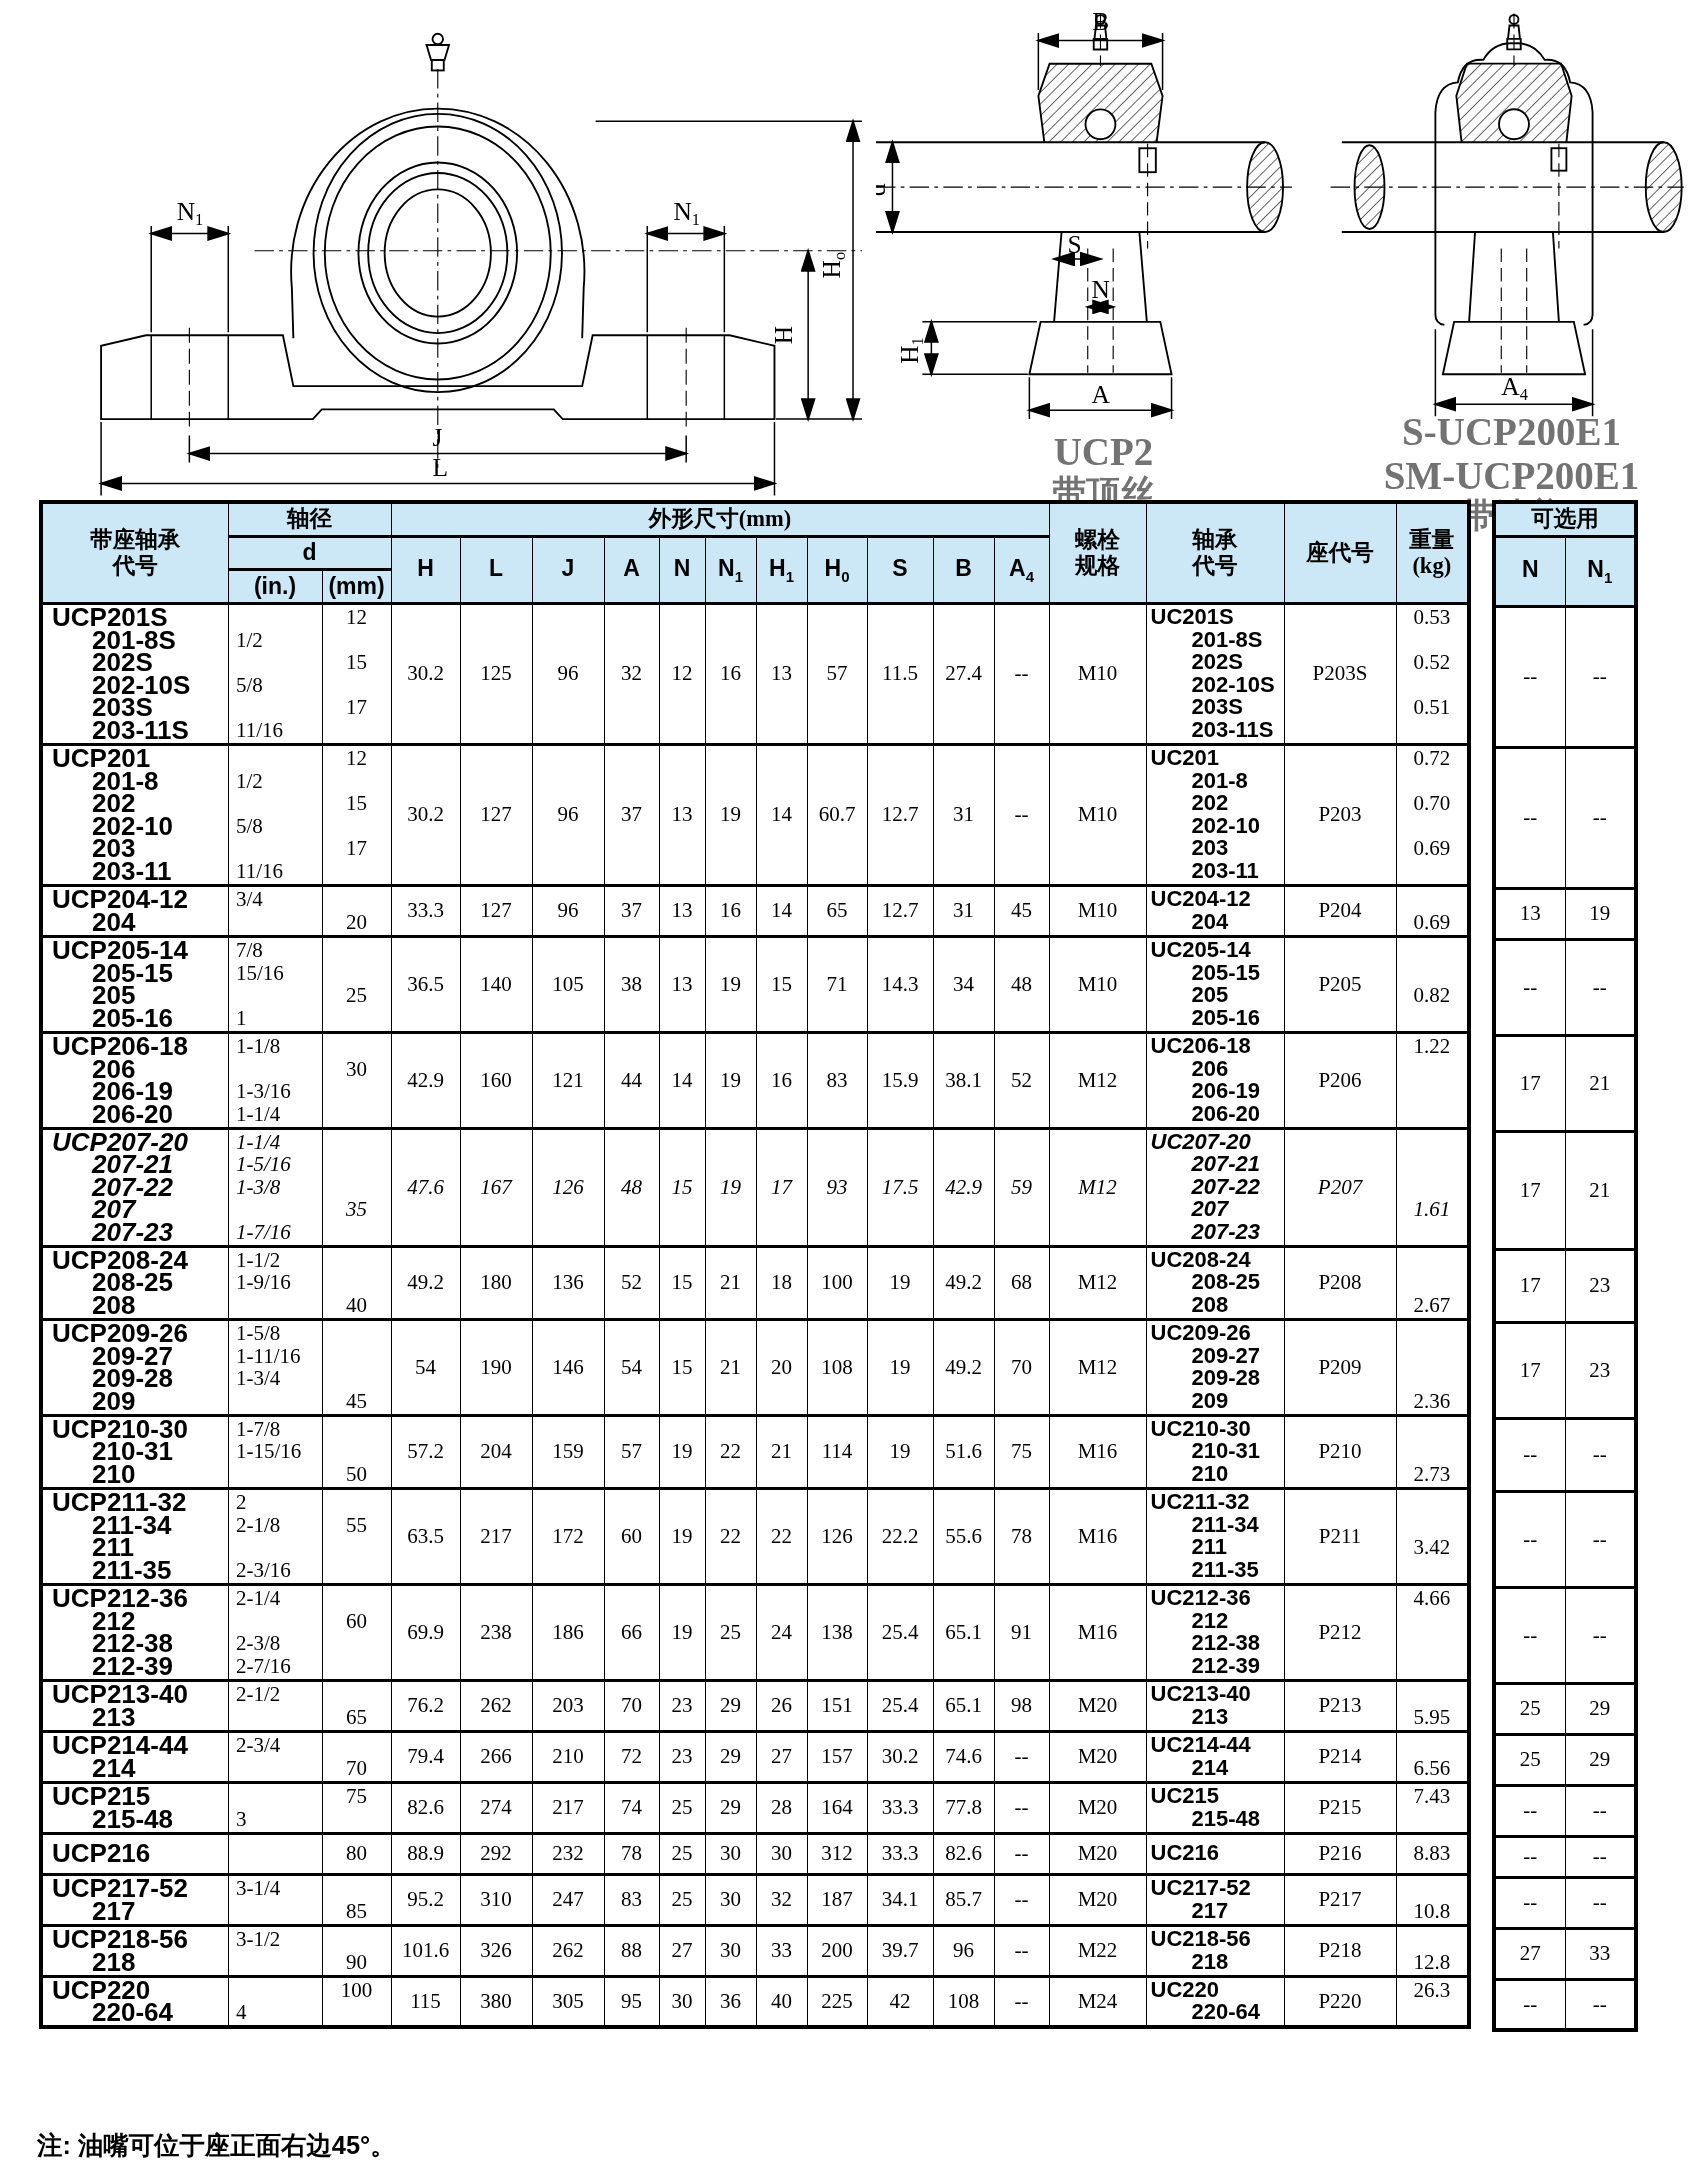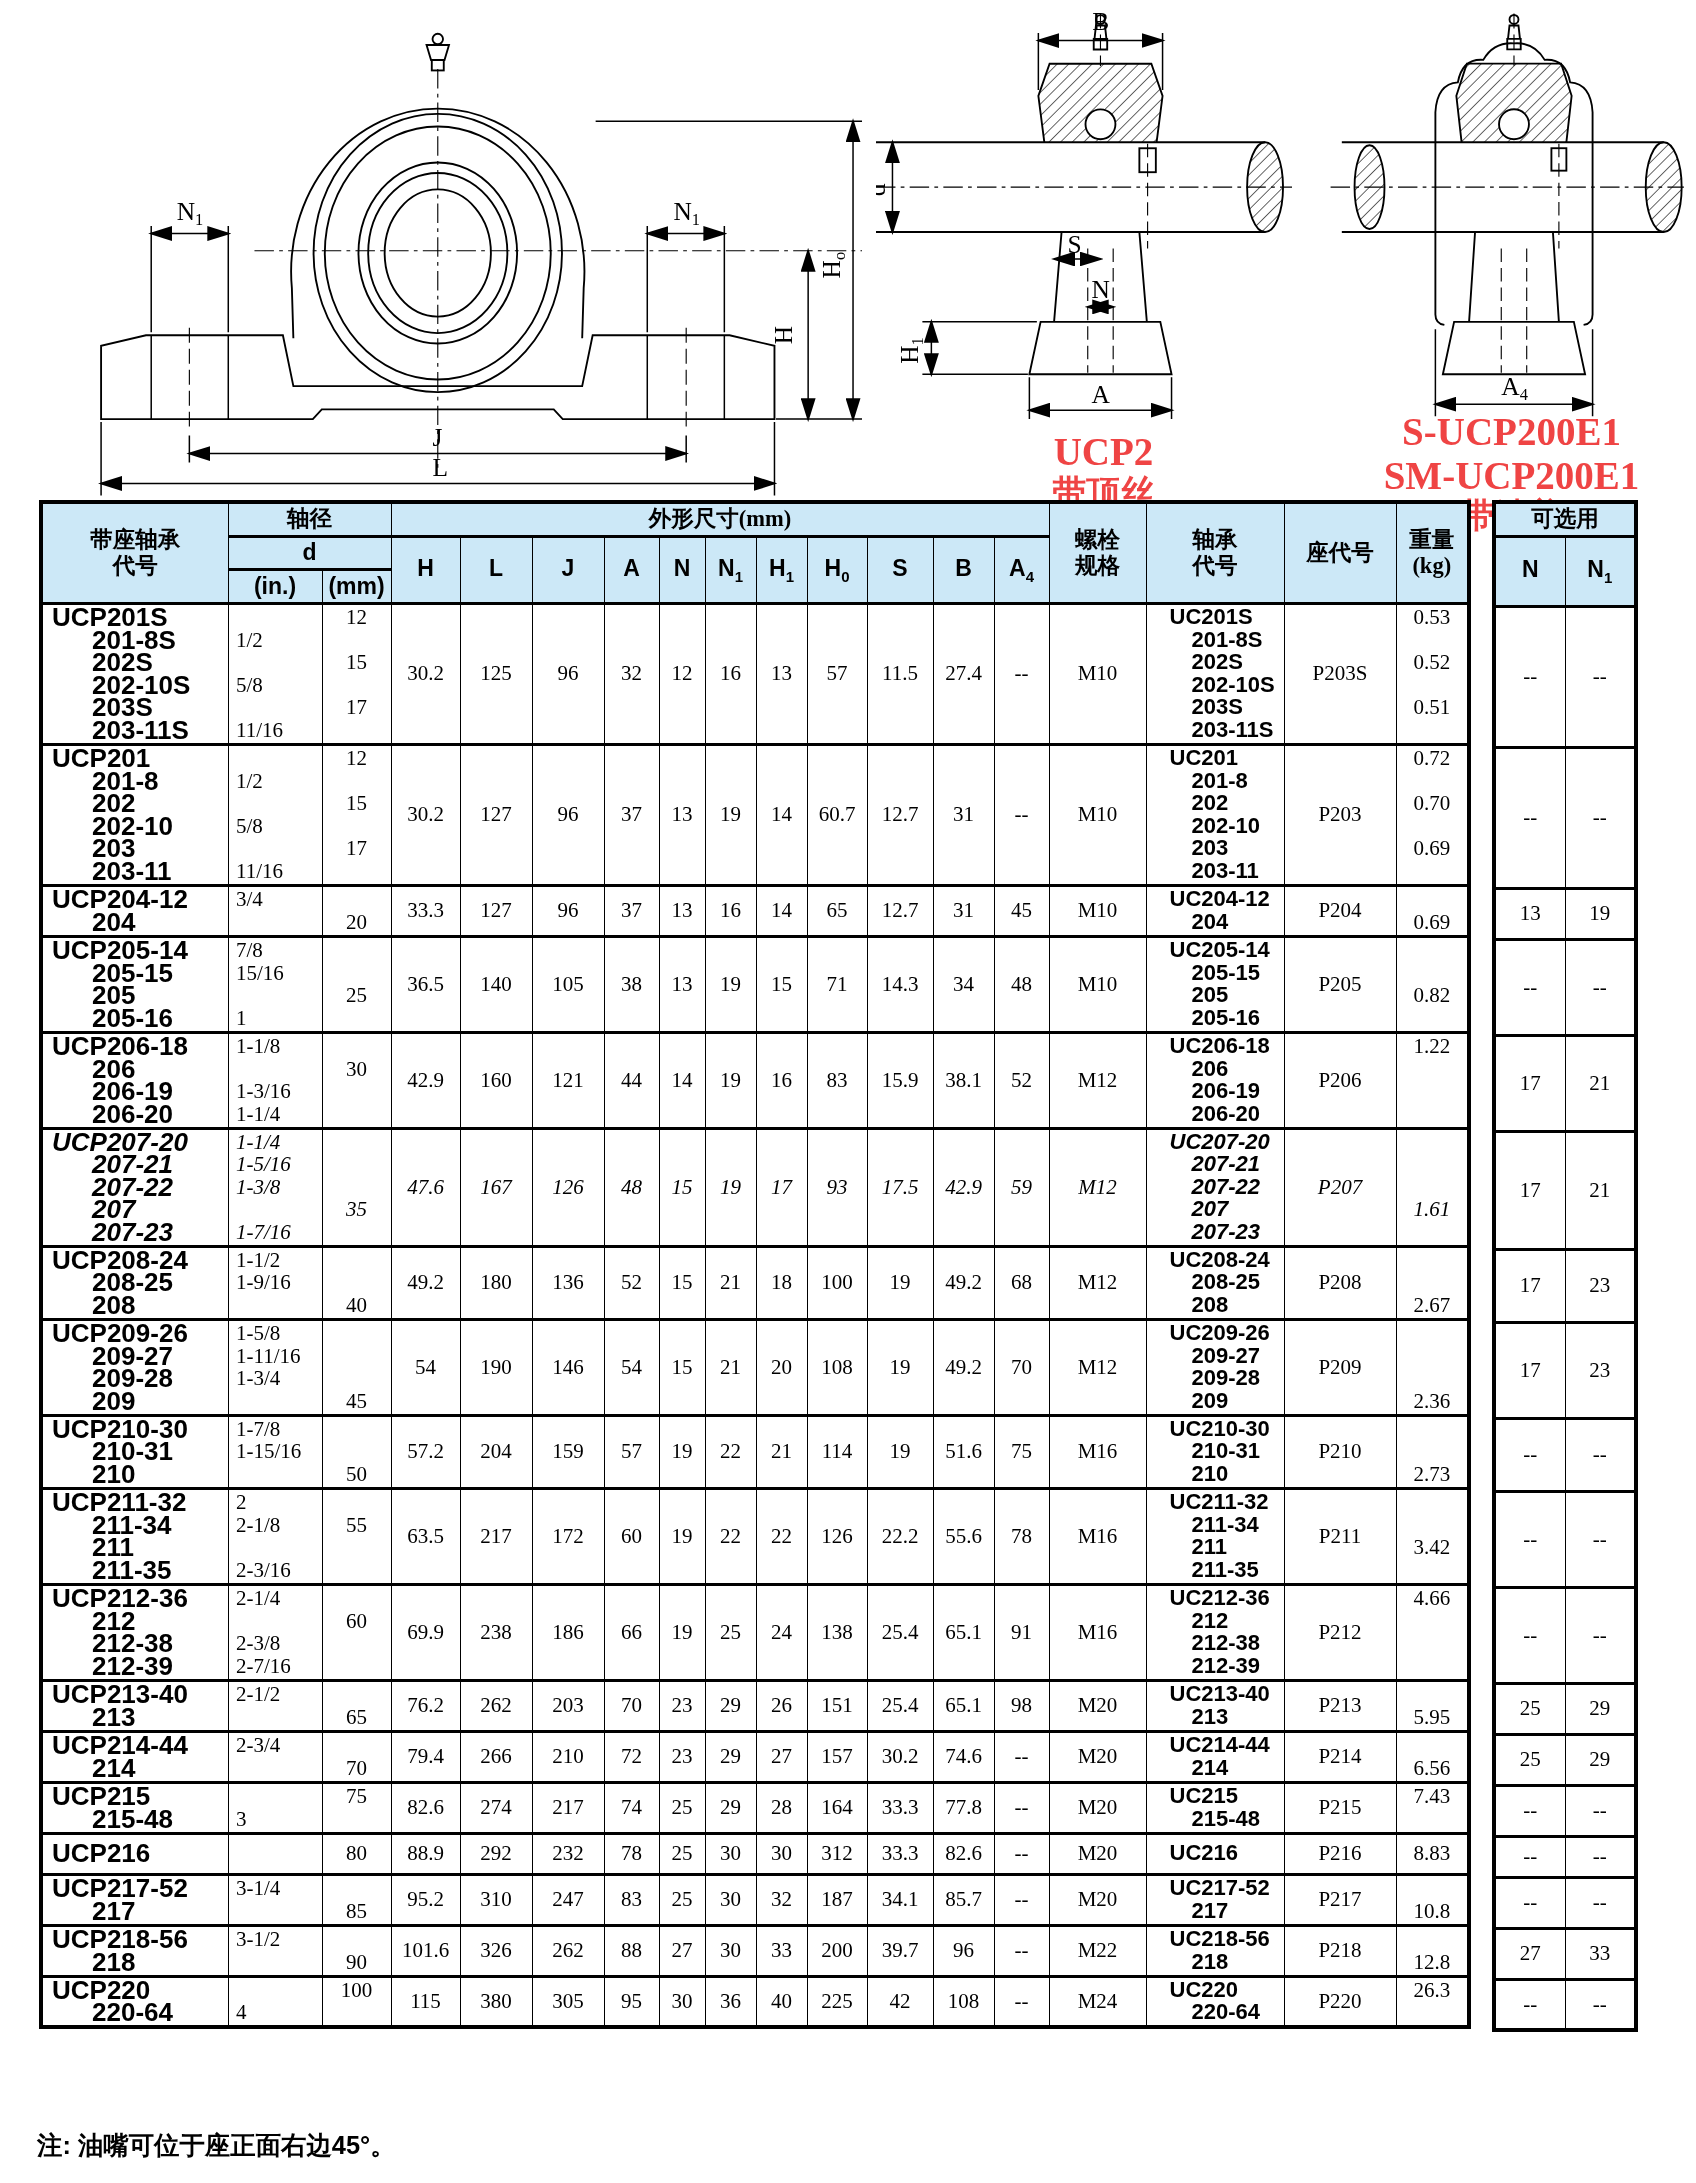--- a/index.html
+++ b/index.html
@@ -1,36 +1,36 @@
 <!DOCTYPE html>
 <html style="font-size:12px"><head>
 <meta charset="utf-8">
 <style>
   html,body{margin:0;padding:0;background:#ffffff;}
   body{width:1697px;height:2183px;position:relative;font-family:"Liberation Serif",serif;color:#000;}
   svg text{font-family:"Liberation Serif",serif;fill:#000;}
   .drawing{position:absolute;top:0;}
-  .cap{position:absolute;color:#ef4444;font-weight:bold;text-align:center;line-height:1.12;}
+  .cap{position:absolute;color:#737373;font-weight:bold;text-align:center;line-height:1.12;}
   .cap .lat{font-family:"Liberation Serif",serif;font-size:39px;}
   .cap .cjk{font-size:34px;}
   .tables{position:absolute;left:39px;top:500px;display:flex;align-items:flex-start;}
   table{border-collapse:collapse;table-layout:fixed;}
   .main-table{border:4.5px solid #000;}
   .side-table{border:4.5px solid #000;margin-left:21px;padding-left:33px;}
   th,td{border-left:1.5px solid #000;border-right:1.5px solid #000;border-top:3px solid #000;border-bottom:3px solid #000;padding:0;}
   th{background:#cce8f7;font-weight:bold;}
   .th-cn{font-size:22.5px;white-space:pre-line;line-height:1.15;}
   .th-letter{font-family:"Liberation Sans",sans-serif;font-size:23px;}
   sub{font-size:15px;}
   td{vertical-align:middle;font-size:21px;text-align:center;}
   .codes-cell{text-align:left;font-family:"Liberation Sans",sans-serif;font-weight:bold;font-size:26px;}
   .code-line{line-height:22.5px;padding-left:9px;white-space:nowrap;}
   .code-line.indent{padding-left:49px;}
   .bcodes-cell{text-align:left;font-family:"Liberation Sans",sans-serif;font-weight:bold;font-size:22px;}
-  .bcodes-cell .code-line{padding-left:23px;}
+  .bcodes-cell .code-line{padding-left:4px;}
   .bcodes-cell .code-line.indent{padding-left:45px;}
   .val-line{line-height:22.5px;text-align:center;}
   .inch-cell .val-line{text-align:left;padding-left:7.5px;}
   .note{position:absolute;left:37px;top:2129px;font-size:25.4px;font-weight:bold;font-family:"Liberation Sans",sans-serif;}
 </style>
 </head>
 <body>
 
 <svg class="drawing" style="left:30px" width="838" height="509" viewBox="0 0 1120 680">
   <defs>

